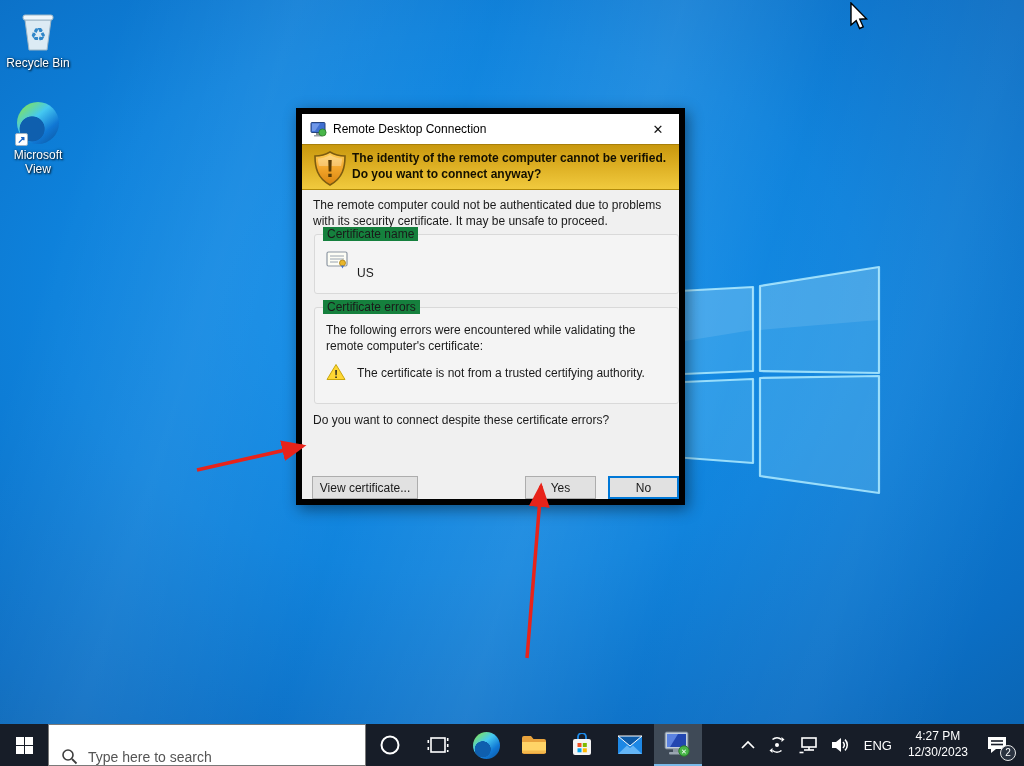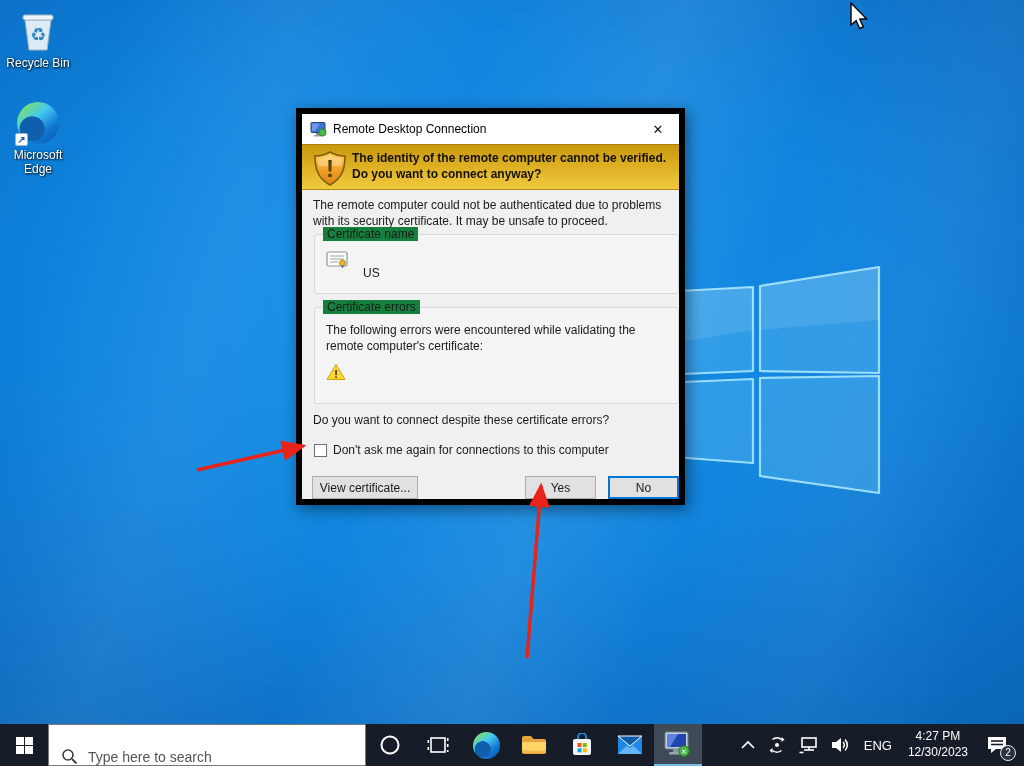--- a/index.html
+++ b/index.html
@@ -53,21 +53,21 @@
   .intro { position:absolute; left:11px; top:8px; width:368px; line-height:1.3; }
 
   .groupbox { position:absolute; left:12px; width:365px; background:#f4f4f4;
     border:1px solid #d9d9d9; border-radius:3px; }
   .groupbox .g-label { position:absolute; top:-8px; left:8px; background:#15803d; padding:0 4px; font-size:12px; }
   .gb-name { top:44px; height:60px; }
   .gb-err  { top:117px; height:97px; }
 
   .gb-name .cert-icon { position:absolute; left:11px; top:16px; }
   .gb-name .g-line1 { position:absolute; left:42px; top:15px; width:310px; }
-  .gb-name .g-val   { position:absolute; left:48px; top:31px; }
+  .gb-name .g-val   { position:absolute; left:42px; top:31px; }
 
   .gb-err .g-desc { position:absolute; left:11px; top:14px; width:330px; line-height:1.35; }
   .gb-err .warn-icon { position:absolute; left:11px; top:55px; }
   .gb-err .g-error { position:absolute; left:42px; top:58px; width:310px; }
 
   .question { position:absolute; left:11px; top:223px; }
   .chk-row { position:absolute; left:12px; top:253px; display:flex; align-items:center; }
   .checkbox { width:13px; height:13px; background:#fff; border:1px solid #707070; cursor:pointer; flex:0 0 auto; }
   .chk-lbl { margin-left:6px; }
 
@@ -123,21 +123,21 @@
     </div>
     <div class="lbl">Recycle Bin</div>
   </div>
 
   <div class="desk-icon" style="left:1px; top:100px;">
     <div class="glyph">
       <div class="edge-ball">
         <span class="shortcut-badge">↗</span>
       </div>
     </div>
-    <div class="lbl" style="width:74px;">Microsoft Edge</div>
+    <div class="lbl" style="width:74px;">Microsoft View</div>
   </div>
 </div>
 
 <div class="dialog">
   <div class="titlebar">
     <svg width="17" height="15" viewBox="0 0 17 15">
       <rect x="1" y="0.5" width="14" height="10" rx="1" fill="#3f6fd1" stroke="#26437e" stroke-width="1"></rect>
       <polygon points="2,1.5 10,1.5 5,9 2,9" fill="#6f97e8"></polygon>
       <rect x="6" y="11" width="4" height="2" fill="#8b9096"></rect>
       <rect x="4" y="13" width="8" height="1.5" fill="#9aa0a6"></rect>
@@ -179,28 +179,25 @@
       <div class="g-val">US</div>
     </div>
 
     <div class="groupbox gb-err">
       <span class="g-label">Certificate errors</span>
       <div class="g-desc">The following errors were encountered while validating the remote computer's certificate:</div>
       <svg class="warn-icon" width="20" height="18" viewBox="0 0 20 18">
         <path d="M10 1.5 L19 16.5 L1 16.5 Z" fill="#ffd733" stroke="#c9a60a" stroke-width="1" stroke-linejoin="round"></path>
         <text x="10" y="14.5" font-size="11" font-weight="bold" text-anchor="middle" fill="#222" font-family="Liberation Sans, sans-serif">!</text>
       </svg>
+      <div class="g-error">The certificate is not from a trusted certifying authority.</div>
     </div>
 
     <div class="question">Do you want to connect despite these certificate errors?</div>
 
-    <div class="chk-row">
-      <span class="checkbox"></span>
-      <span class="chk-lbl">Don't ask me again for connections to this computer</span>
-    </div>
 
     <button class="btn btn-view">View certificate...</button>
     <button class="btn btn-yes">Yes</button>
     <button class="btn btn-no">No</button>
   </div>
 </div>
 
 <svg class="annotations">
   <defs>
     <marker id="ah" markerWidth="8" markerHeight="8" refX="6" refY="3" orient="auto">

